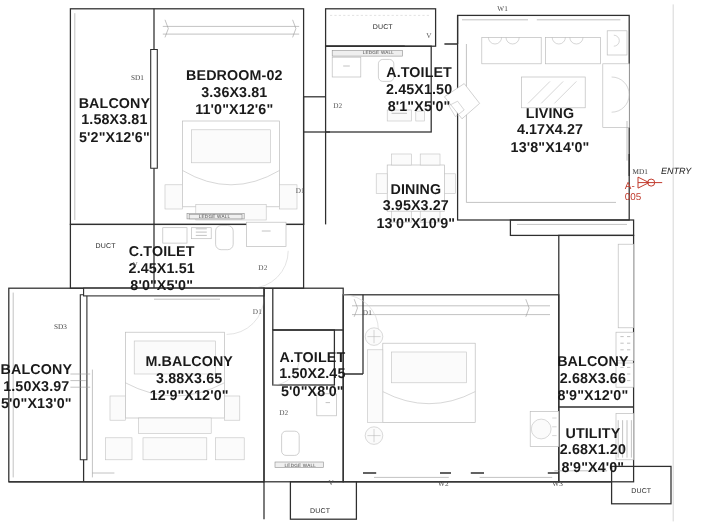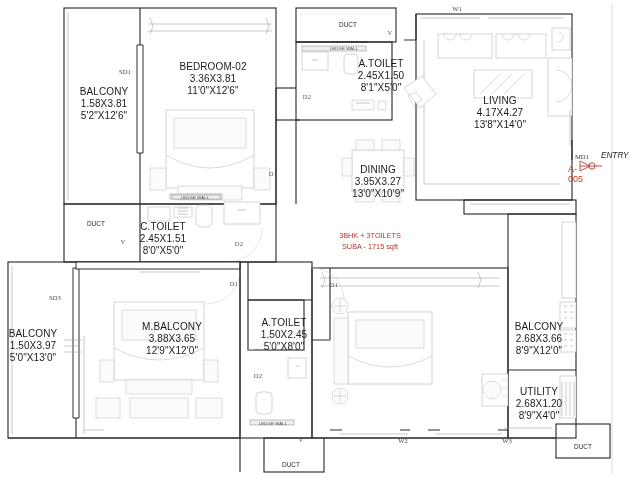--- a/index.html
+++ b/index.html
@@ -24,22 +24,23 @@
   .lbl {
     position: absolute;
     font-family: "Liberation Sans", sans-serif;
     color: #1a1a1a;
     white-space: nowrap;
     line-height: 1.18;
     text-align: center;
     letter-spacing: 0.1px;
   }
   .room-label {
-    font-size: 10px;
+    font-size: 13px;
     transform: translateX(-50%);
+    font-weight: bold;
   }
   .room-label .rl-name { display: block; }
   .room-label .rl-m { display: block; }
   .room-label .rl-f { display: block; }
 
   .tag {
     font-size: 6.4px;
     color: #2a2a2a;
     transform: translate(-50%, -50%);
   }
@@ -312,21 +313,21 @@
     <span class="rl-m">4.17X4.27</span>
     <span class="rl-f">13'8"X14'0"</span>
   </div>
 
   <div class="lbl room-label" style="left:378px; top:164px;">
     <span class="rl-name">DINING</span>
     <span class="rl-m">3.95X3.27</span>
     <span class="rl-f">13'0"X10'9"</span>
   </div>
 
-  <div class="lbl room-label" style="left:163px; top:221px;">
+  <div class="lbl room-label" style="left:147px; top:221px;">
     <span class="rl-name">C.TOILET</span>
     <span class="rl-m">2.45X1.51</span>
     <span class="rl-f">8'0"X5'0"</span>
   </div>
 
   <div class="lbl room-label" style="left:33px; top:328px;">
     <span class="rl-name">BALCONY</span>
     <span class="rl-m">1.50X3.97</span>
     <span class="rl-f">5'0"X13'0"</span>
   </div>
@@ -377,24 +378,20 @@
   <div class="lbl tag-door" style="left:301px; top:440px;">V</div>
 
   <div class="lbl tag-win" style="left:457px; top:9px;">W1</div>
   <div class="lbl tag-win" style="left:403px; top:441px;">W2</div>
   <div class="lbl tag-win" style="left:507px; top:441px;">W3</div>
 
   <div class="ledge-txt" style="left:344px; top:48px;">LEDGE WALL</div>
   <div class="ledge-txt" style="left:195px; top:197px;">LEDGE WALL</div>
   <div class="ledge-txt" style="left:273px; top:423px;">LEDGE WALL</div>
 
-  <div class="note-red" style="left:370px; top:231px;">
-    <div>3BHK + 3TOILETS</div>
-    <div>SUBA - 1715 sqft</div>
-  </div>
 
   <div class="entry-block" style="left:0; top:0;">
     <div class="entry-md" style="left:575px; top:153px;">MD1</div>
     <div class="entry-word" style="left:601px; top:151px;font-style:italic;">ENTRY</div>
     <div class="entry-code" style="left:568px; top:164px;">A-005</div>
   </div>
 
 </div>
 
 </body></html>

